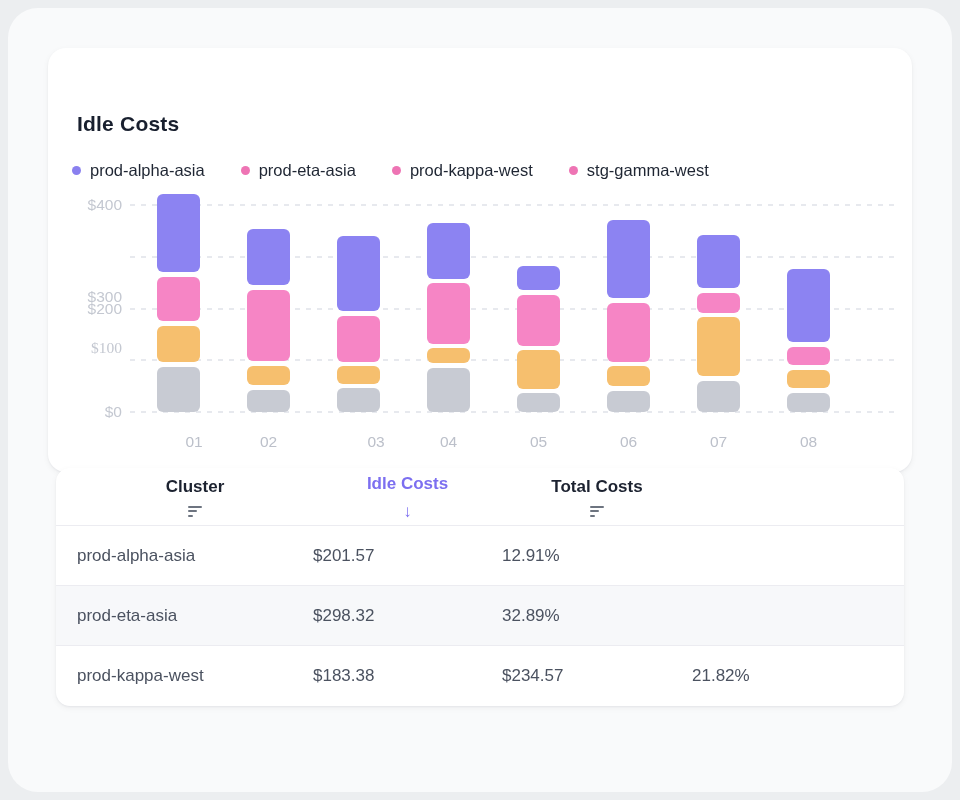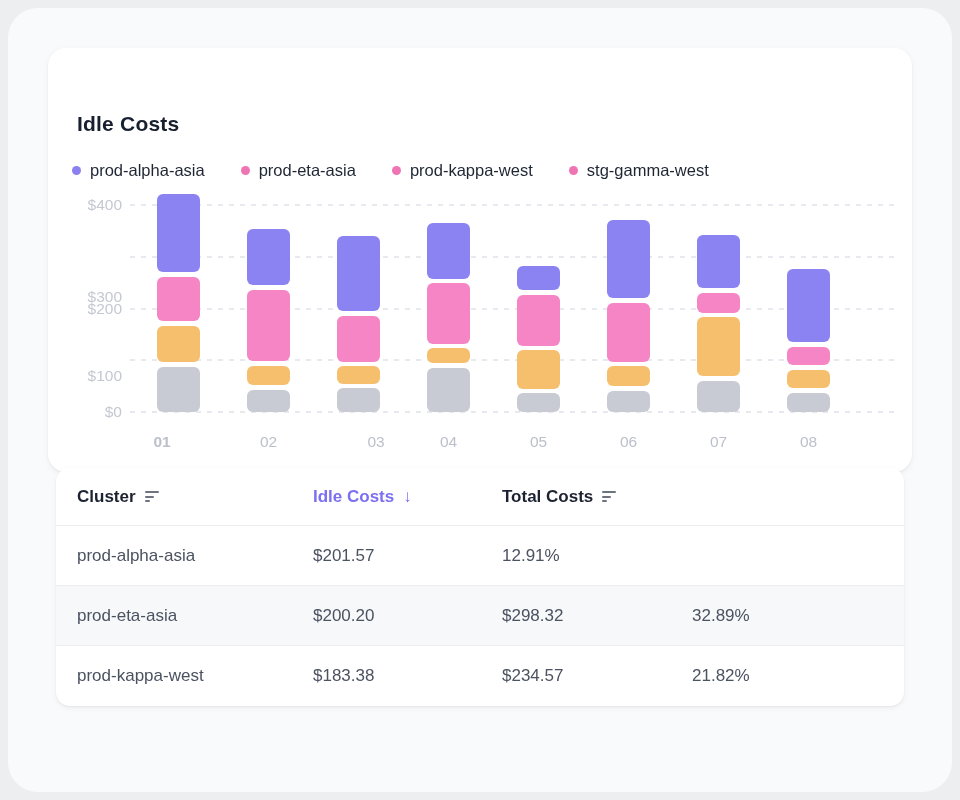--- a/index.html
+++ b/index.html
@@ -43,21 +43,21 @@
     position:absolute; top:228px; transform:translateX(-50%);
     font-size:15.5px; color:#bcc0ca;
   }
   
   .table-card { left:48px; top:460px; width:848px; height:238px; border-radius:14px; overflow:hidden; }
   .thead, .tr {
     display:grid; grid-template-columns:236px 189px 190px 1fr;
     align-items:center; padding:0 21px;
   }
   .thead { height:58px; border-bottom:1px solid #ececf1; }
-  .th { display:flex; align-items:center; gap:9px; cursor:pointer; }
+  .th { display:flex; align-items:center; gap:9px; cursor:pointer;flex-direction:column; }
   .th-label { font-size:17px; font-weight:600; color:#1c2230; }
   .th.active .th-label { color:#7c6ff0; }
   .sort-arrow { font-size:17px; color:#7c6ff0; font-weight:600; line-height:1; }
   .sort-icon { display:inline-flex; flex-direction:column; gap:2.5px; width:14px; }
   .sort-icon span { display:block; height:2px; border-radius:1px; background:#6d7480; }
   .sort-icon span:nth-child(1){ width:14px; }
   .sort-icon span:nth-child(2){ width:9px; }
   .sort-icon span:nth-child(3){ width:5px; }
   .tr { height:60px; border-bottom:1px solid #ececf1; }
   .tr:last-child { border-bottom:none; }
@@ -86,34 +86,34 @@
         </div>
         <div class="legend-item">
           <div class="legend-dot" style="background: rgb(238, 116, 180);"></div>
           <div class="legend-label">stg-gamma-west</div>
         </div>
       </div>
     <div class="plot" id="plot">
         <div class="gridline" style="top: 206px;"></div>
         <div class="ylabel" style="top: 207px;">$0</div>
         <div class="gridline" style="top: 154.25px;"></div>
-        <div class="ylabel" style="top: 171px;">$100</div>
+        <div class="ylabel" style="top: 143px; font-family: Liberation Serif, serif;">$100</div>
         <div class="gridline" style="top: 102.5px;"></div>
         <div class="ylabel" style="top: 103.5px;">$200</div>
         <div class="gridline" style="top: 50.75px;"></div>
         <div class="ylabel" style="top: 51.75px; margin-top: 40px;">$300</div>
         <div class="gridline" style="top: -1px;"></div>
         <div class="ylabel" style="top: 2.84217e-14px;">$400</div>
         <div class="bar" style="left: 27px; height: 217.867px;">
           <div class="bar-seg" style="bottom: 0px; height: 45.0225px; background: rgb(200, 203, 211);"></div>
           <div class="bar-seg" style="bottom: 49.68px; height: 36.225px; background: rgb(246, 191, 110);"></div>
           <div class="bar-seg" style="bottom: 90.5625px; height: 44.505px; background: rgb(246, 133, 197);"></div>
           <div class="bar-seg" style="bottom: 139.725px; height: 78.1425px; background: rgb(140, 131, 242);"></div>
         </div>
-        <div class="xlabel" style="left: 32px; font-weight: bold;">01</div>
+        <div class="xlabel" style="left: 64px;">01</div>
         <div class="bar" style="left: 117px; height: 183.195px;">
           <div class="bar-seg" style="bottom: 0px; height: 22.2525px; background: rgb(200, 203, 211);"></div>
           <div class="bar-seg" style="bottom: 26.91px; height: 19.1475px; background: rgb(246, 191, 110);"></div>
           <div class="bar-seg" style="bottom: 50.715px; height: 71.415px; background: rgb(246, 133, 197);"></div>
           <div class="bar-seg" style="bottom: 126.787px; height: 56.4075px; background: rgb(140, 131, 242);"></div>
         </div>
         <div class="xlabel" style="left: 138.5px;">02</div>
         <div class="bar" style="left: 207px; height: 175.95px;">
           <div class="bar-seg" style="bottom: 0px; height: 23.805px; background: rgb(200, 203, 211);"></div>
           <div class="bar-seg" style="bottom: 28.4625px; height: 17.0775px; background: rgb(246, 191, 110);"></div>
@@ -183,21 +183,20 @@
         </div>
       </div>
     <div id="tbody">
         <div class="tr">
           <div class="td">prod-alpha-asia</div>
           <div class="td">$201.57</div>
           <div class="td">12.91%</div>
         </div>
         <div class="tr alt">
           <div class="td">prod-eta-asia</div>
-          <div class="td">$200.20</div>
           <div class="td">$298.32</div>
           <div class="td">32.89%</div>
         </div>
         <div class="tr">
           <div class="td">prod-kappa-west</div>
           <div class="td">$183.38</div>
           <div class="td">$234.57</div>
           <div class="td">21.82%</div>
         </div>
       </div>

